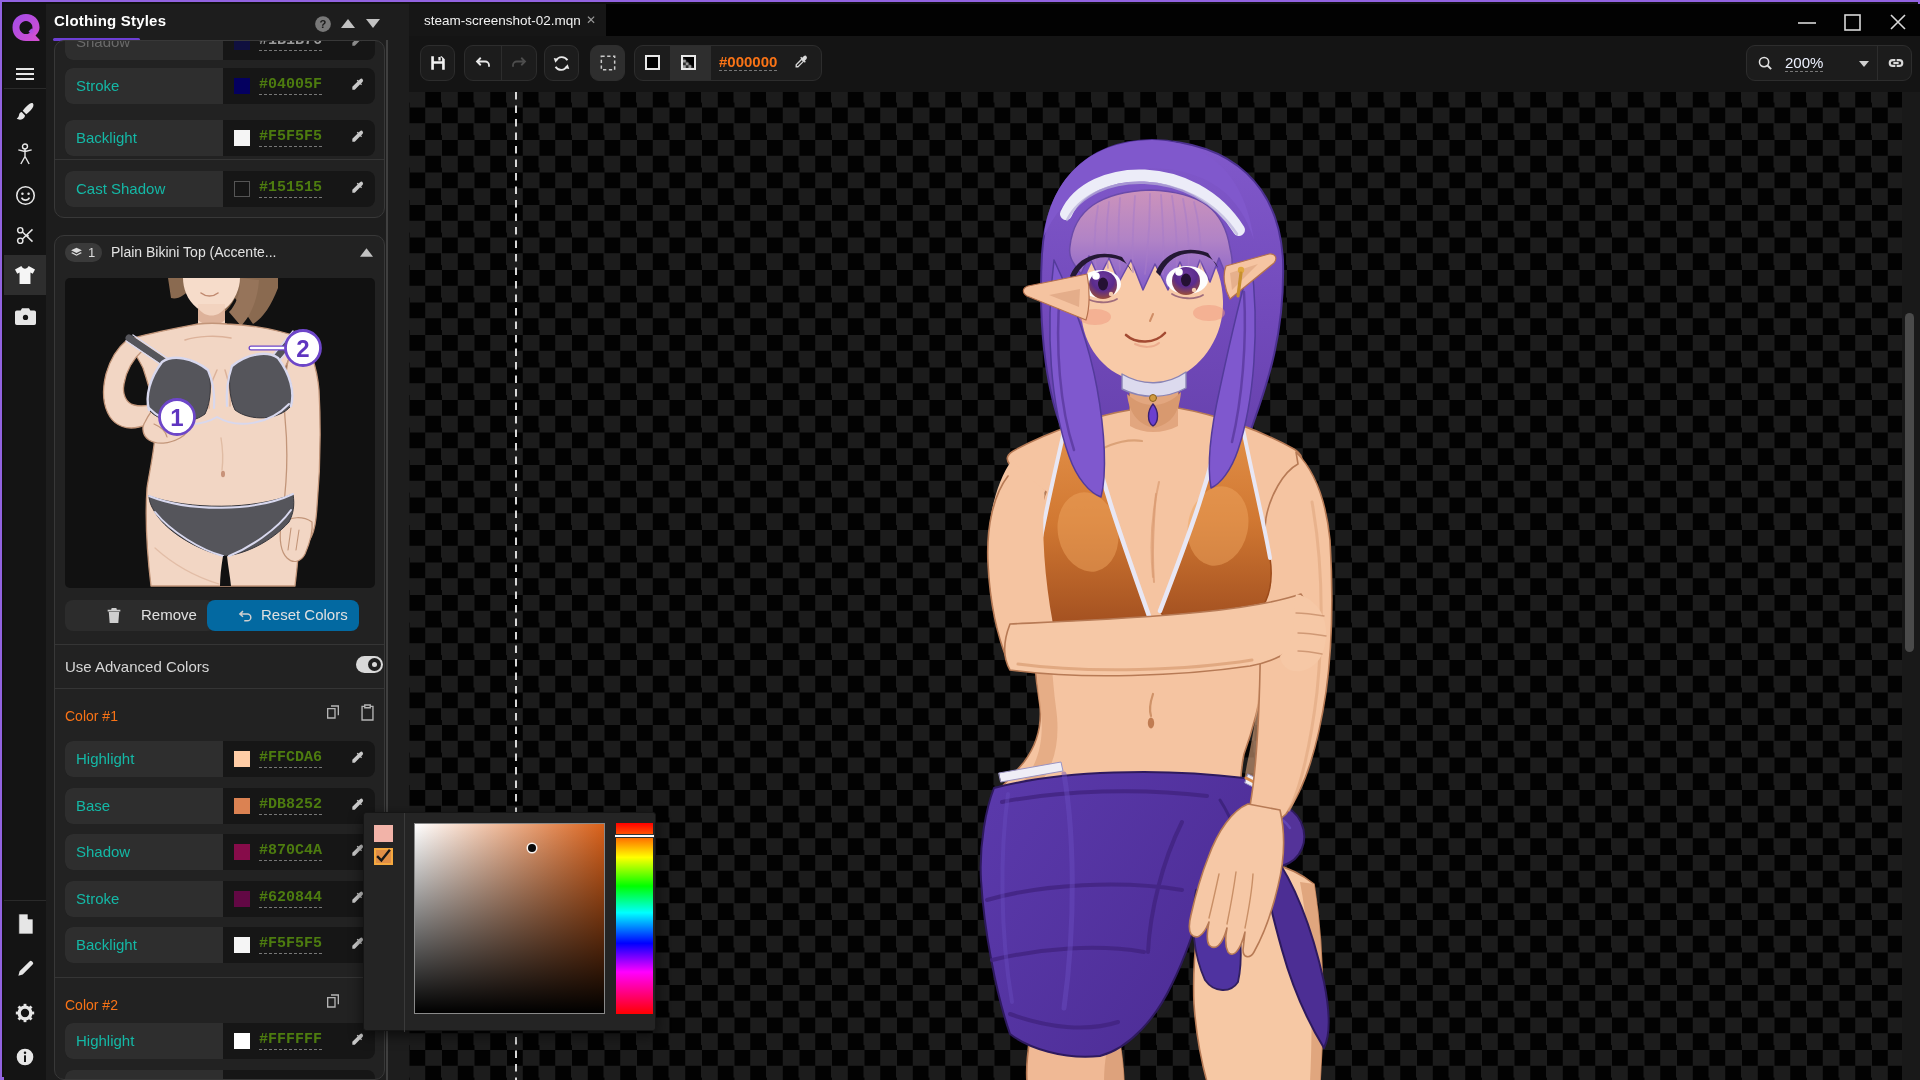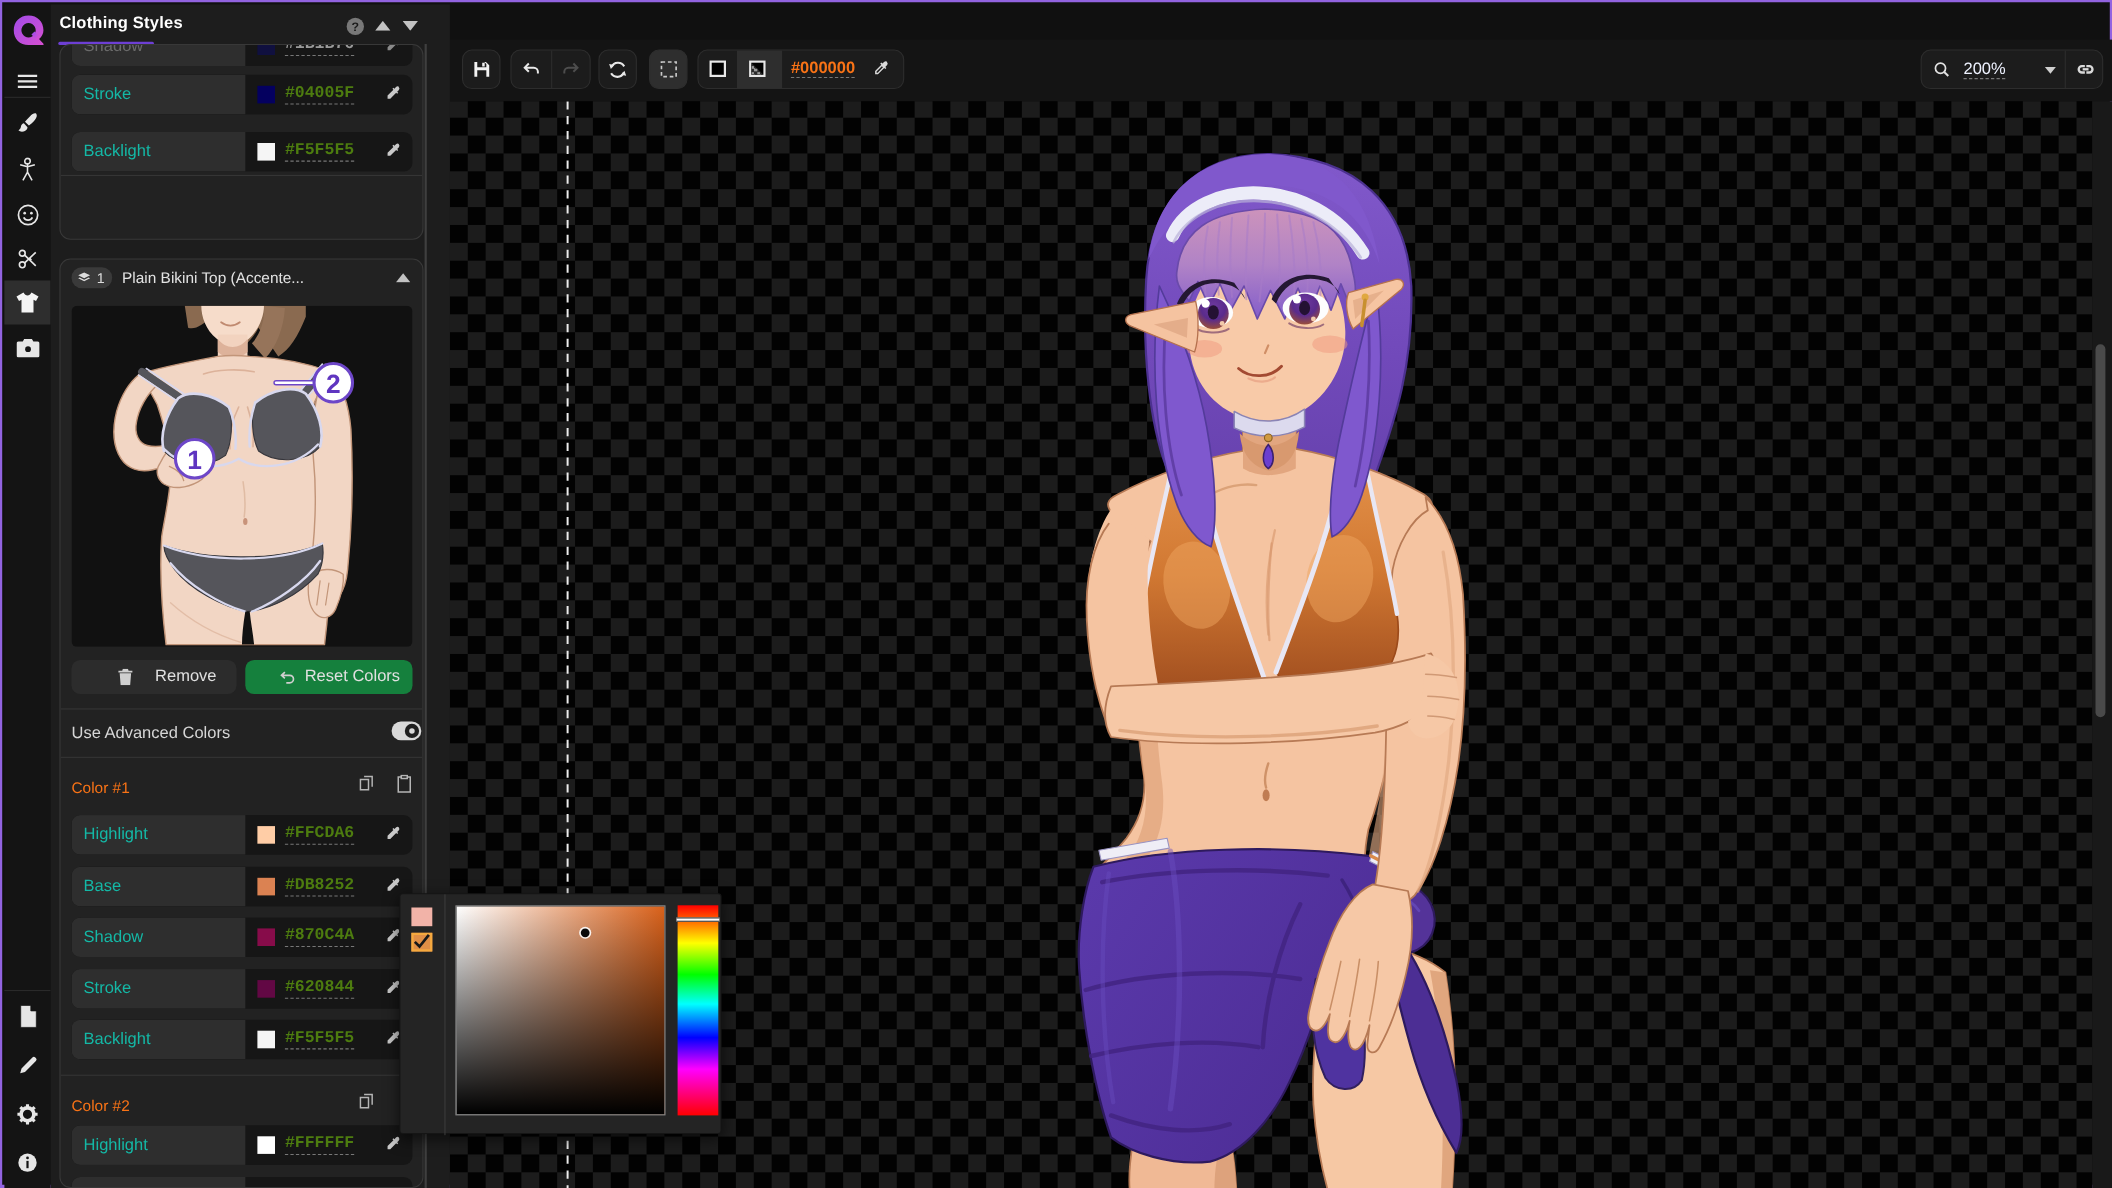--- a/index.html
+++ b/index.html
@@ -214,20 +214,31 @@
 
       <path d="M1120,372 C1140,384 1164,384 1184,370 L1184,386 C1164,397 1140,397 1120,387 Z" fill="#dcdaee" stroke="#8a84b5" stroke-width="1.4"></path>
       <circle cx="1151" cy="396" r="3.5" fill="#d09a40" stroke="#8a6020" stroke-width="1"></circle>
       <path d="M1151,402 C1157,409 1157,420 1151,424 C1145,420 1145,409 1151,402 Z" fill="#6b3fd0" stroke="#3a2070" stroke-width="1.4"></path>
       </g>
     </svg>
     <div id="rightstrip"></div>
     <div id="vthumb"></div>
   </div>
 
+  <div id="tabbar">
+    <div id="tab">
+        <span class="t">steam-screenshot-02.mqn</span>
+        <span class="x">✕</span>
+      </div>
+    <svg class="winc" width="1511" height="32" viewBox="0 0 1511 32">
+      <line x1="1389" y1="19" x2="1407" y2="19" stroke="#d9d9d9" stroke-width="1.6"></line>
+      <rect x="1436" y="11" width="15" height="15" fill="none" stroke="#d9d9d9" stroke-width="1.6"></rect>
+      <path d="M1482 11 L1496 25 M1496 11 L1482 25" stroke="#d9d9d9" stroke-width="1.6"></path>
+    </svg>
+  </div>
 
   <div id="toolbar">
     <div class="tbtn" style="left:11px; width:35px;">
       <svg width="18" height="18" viewBox="0 0 24 24">
           <path fill="#f2f2f2" fill-rule="evenodd" d="M3 3 h14 l4 4 v14 H3 Z M6.5 3 v6.5 h11 V5.5 L15 3 Z M12.5 4 h3 v4.5 h-3 Z M6.5 21 v-8 h11 v8 Z"></path>
         </svg>
     </div>
     <div class="tbtn" style="left:55px; width:73px;">
       <svg width="18" height="18" viewBox="0 0 24 24" style="margin-right:9px">
           <path fill="none" stroke="#e8e8e8" stroke-width="2.4" d="M9 5 L4 10 L9 15 M4 10 H15 A5 5 0 0 1 20 15 V17"></path>
@@ -420,20 +431,30 @@
         <div class="lab">Backlight</div>
         <div class="val">
             <div class="sw" style="background:#F5F5F5"></div>
             <div class="hex">#F5F5F5</div>
           <svg class="dropper" width="16" height="16" viewBox="0 0 24 24">
               <path fill="#c9c9c9" d="M20.7 3.3a3 3 0 0 0-4.2 0l-2.1 2.1-1.4-1.4-1.4 1.4 1.4 1.4-8 8V19h3.7l8-8 1.4 1.4 1.4-1.4-1.4-1.4 2.1-2.1a3 3 0 0 0 0-4.2z"></path>
             </svg>
         </div>
       </div>
       <div class="divline" style="top:118px;"></div>
+      <div class="row" style="top:130px;">
+        <div class="lab">Cast Shadow</div>
+        <div class="val">
+            <div class="sw" style="background:#151515; border:1px solid #555"></div>
+            <div class="hex">#151515</div>
+          <svg class="dropper" width="16" height="16" viewBox="0 0 24 24">
+              <path fill="#c9c9c9" d="M20.7 3.3a3 3 0 0 0-4.2 0l-2.1 2.1-1.4-1.4-1.4 1.4 1.4 1.4-8 8V19h3.7l8-8 1.4 1.4 1.4-1.4-1.4-1.4 2.1-2.1a3 3 0 0 0 0-4.2z"></path>
+            </svg>
+        </div>
+      </div>
     </div>
 
     <div class="container" style="top:231px; height:845px;">
 
       <div style="position:absolute;left:10px;top:7px;width:37px;height:19px;background:#3a3a3a;border-radius:10px;color:#dcdcdc;font-size:13px;">
         <svg style="position:absolute;left:5px;top:3px" width="13" height="13" viewBox="0 0 24 24">
             <path fill="#dcdcdc" d="M12 3 L22 8 12 13 2 8 Z M4.5 11.5 L12 15.5 19.5 11.5 22 13 12 18 2 13 Z"></path>
           </svg>
         <span style="position:absolute;left:23px;top:2px;">1</span>
       </div>
@@ -500,21 +521,21 @@
         <text x="112" y="148" text-anchor="middle" font-size="24" font-weight="bold" fill="#5f35c0" font-family="Liberation Sans">1</text>
         </g>
       </svg>
 
       <div style="position:absolute;left:10px;top:364px;width:150px;height:31px;background:#2c2c2c;border-radius:8px;color:#e0e0e0;font-size:15px;">
         <svg style="position:absolute;left:42px;top:8px" width="14" height="15" viewBox="0 0 24 26">
             <path fill="#cfcfcf" d="M3 7 H21 L19.5 26 H4.5 Z M8 0 H16 L17 3 H23 V6 H1 V3 H7 Z"></path>
           </svg>
         <span style="position:absolute;left:76px;top:6px">Remove</span>
       </div>
-      <div style="position:absolute;left:168px;top:364px;width:152px;height:31px;background:#15803d;border-radius:8px;color:#e0e0e0;font-size:15px;">
+      <div style="position:absolute;left:152px;top:364px;width:152px;height:31px;background:#0369a1;border-radius:8px;color:#e0e0e0;font-size:15px;">
         <svg style="position:absolute;left:31px;top:8px" width="15" height="15" viewBox="0 0 24 24">
             <path fill="none" stroke="#cfcfcf" stroke-width="2.4" d="M8 5 L3 9.5 L8 14 M3 9.5 H15 A5.5 5.5 0 0 1 15 20.5 H10"></path>
           </svg>
         <span style="position:absolute;left:54px;top:6px">Reset Colors</span>
       </div>
       <div class="divline" style="top:408px;"></div>
 
       <div style="position:absolute;left:10px;top:422px;font-size:15px;color:#d6d6d6;">Use Advanced Colors</div>
       <div style="position:absolute;left:301px;top:420px;width:27px;height:17px;background:#d9d9d9;border-radius:9px;">
         <div style="position:absolute;right:2px;top:2px;width:13px;height:13px;background:#1f1f1f;border-radius:50%;"></div>

